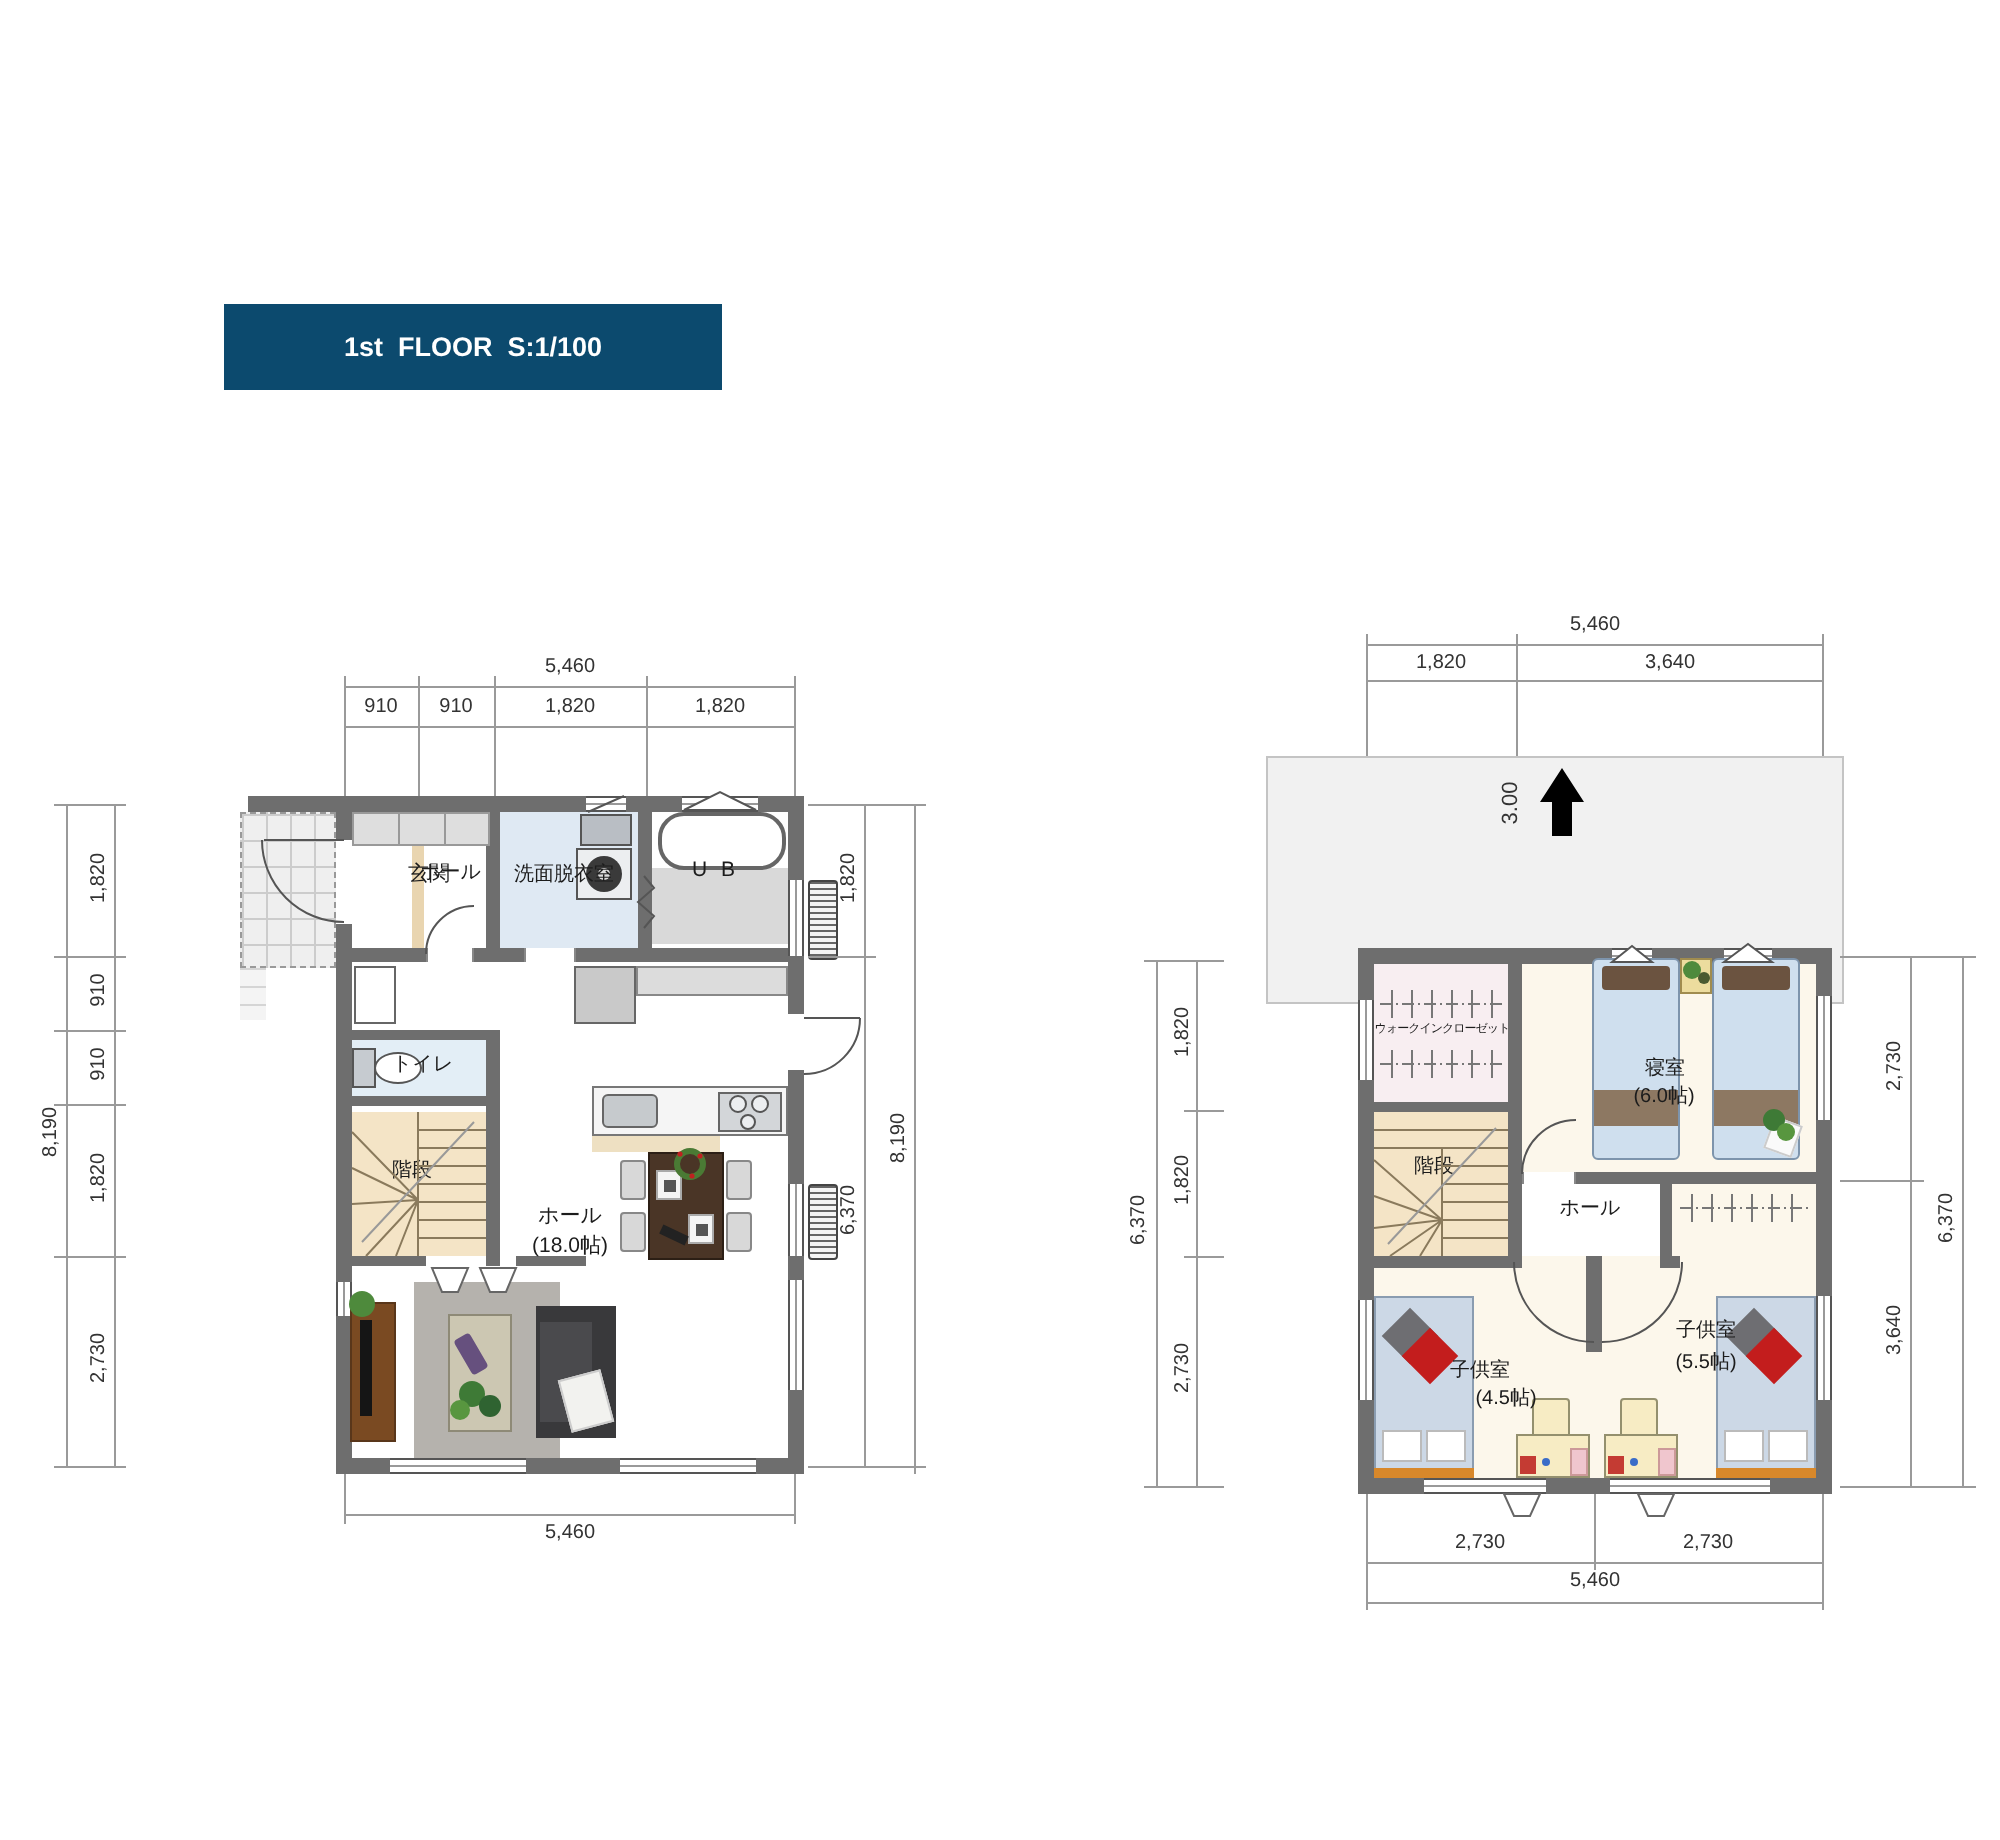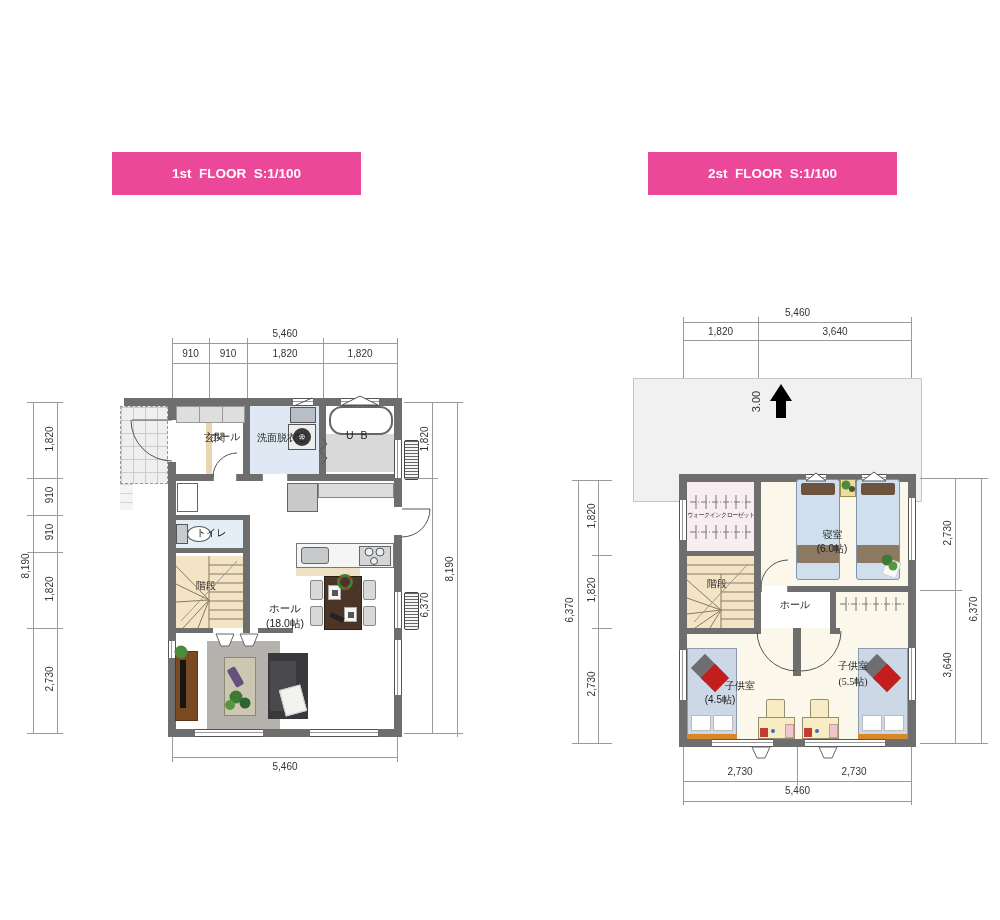--- a/index.html
+++ b/index.html
@@ -4,35 +4,34 @@
 <style>
   html,body{margin:0;padding:0;background:#fff;}
   #canvas{position:relative;width:1000px;height:920px;background:#fff;overflow:hidden;
           font-family:"Liberation Sans","DejaVu Sans",sans-serif;}
   .abs{position:absolute;}
   .wall{position:absolute;background:#6e6e6e;}
   .dl{position:absolute;background:#9a9a9a;}
   .dt{position:absolute;font-size:10px;color:#333;text-align:center;white-space:nowrap;line-height:1;}
   .vt{transform:rotate(-90deg);transform-origin:center;}
   .rl{position:absolute;color:#1c1c1c;white-space:nowrap;line-height:1.2;font-size:10.5px;text-align:center;}
-  .title{position:absolute;width:249px;height:43px;background:#ec4899;color:#fff;font-weight:bold;
+  .title{position:absolute;width:249px;height:43px;background:#0c4a6e;color:#fff;font-weight:bold;
          font-size:13.5px;display:flex;align-items:center;justify-content:center;white-space:pre;}
   .winh{position:absolute;height:8px;background:linear-gradient(to bottom,#555 0,#555 1px,#fff 1px,#fff 3.5px,#999 3.5px,#999 4.5px,#fff 4.5px,#fff 7px,#555 7px,#555 8px);}
   .winv{position:absolute;width:8px;background:linear-gradient(to right,#555 0,#555 1px,#fff 1px,#fff 3.5px,#999 3.5px,#999 4.5px,#fff 4.5px,#fff 7px,#555 7px,#555 8px);}
   .gap{position:absolute;background:#fff;border-left:1px solid #888;border-right:1px solid #888;box-sizing:border-box;}
   .shutter{position:absolute;background:repeating-linear-gradient(to bottom,#666 0,#666 1px,#f4f4f4 1px,#f4f4f4 3px);border:1px solid #444;border-radius:2px;}
   .bb{box-sizing:border-box;}
 </style>
 </head>
 <body>
 
 <div id="canvas">
 
   <div class="title" style="left:112px;top:152px;"><span>1st  FLOOR  S:1/100</span></div>
-  <div class="title" style="left:648px;top:152px;"><span>2st  FLOOR  S:1/100</span></div>
 
   <div class="abs" style="left:120px;top:406px;width:48px;height:78px;background-color:#efefef;background-image:linear-gradient(#ccc 1px,transparent 1px),linear-gradient(90deg,#ccc 1px,transparent 1px);background-size:12px 13px;border:1px dashed #999;box-sizing:border-box;"></div>
   <div class="abs" style="left:120px;top:484px;width:13px;height:26px;background-color:#f4f4f4;background-image:linear-gradient(#d5d5d5 1px,transparent 1px);background-size:13px 9px;"></div>
 
   <div class="wall" style="left:124px;top:398px;width:278px;height:8px;"></div>
   <div class="wall" style="left:168px;top:729px;width:234px;height:8px;"></div>
   <div class="wall" style="left:168px;top:398px;width:8px;height:339px;"></div>
   <div class="wall" style="left:394px;top:398px;width:8px;height:339px;"></div>
 
   <div class="wall" style="left:243px;top:406px;width:7px;height:68px;"></div>
@@ -219,23 +218,23 @@
   <div class="abs" style="left:804px;top:728px;width:8px;height:9px;background:#c43b33;"></div>
   <div class="abs bb" style="left:829px;top:724px;width:9px;height:14px;background:#f0c6ce;border:1px solid #c99;"></div>
   <div class="abs" style="left:815px;top:729px;width:4px;height:4px;background:#3a6cc8;border-radius:50%;"></div>
 
   <div class="rl" style="left:687px;top:512px;width:68px;font-size:6px;letter-spacing:-0.5px;">ウォークインクローゼット</div>
   <div class="rl" style="left:810px;top:529px;width:45px;font-size:10px;">寝室</div>
   <div class="rl" style="left:806px;top:543px;width:52px;font-size:10px;">(6.0帖)</div>
   <div class="rl" style="left:707px;top:578px;font-size:10px;">階段</div>
   <div class="rl" style="left:770px;top:599px;width:50px;font-size:10px;">ホール</div>
   <div class="rl" style="left:712px;top:680px;width:56px;font-size:10px;">子供室</div>
-  <div class="rl" style="left:692px;top:694px;width:56px;font-size:10px;">(4.5帖)</div>
+  <div class="rl" style="left:725px;top:694px;width:56px;font-size:10px;">(4.5帖)</div>
   <div class="rl" style="left:825px;top:660px;width:56px;font-size:10px;">子供室</div>
-  <div class="rl" style="left:825px;top:676px;width:56px;font-size:10px;font-family:Liberation Serif, serif;">(5.5帖)</div>
+  <div class="rl" style="left:825px;top:676px;width:56px;font-size:10px;">(5.5帖)</div>
 
   <div class="dl" style="left:683px;top:322px;width:229px;height:1px;"></div>
   <div class="dl" style="left:683px;top:340px;width:229px;height:1px;"></div>
   <div class="dl" style="left:683px;top:317px;width:1px;height:61px;"></div>
   <div class="dl" style="left:758px;top:317px;width:1px;height:61px;"></div>
   <div class="dl" style="left:911px;top:317px;width:1px;height:61px;"></div>
   <div class="dt" style="left:683px;top:308px;width:229px;">5,460</div>
   <div class="dt" style="left:683px;top:327px;width:75px;">1,820</div>
   <div class="dt" style="left:758px;top:327px;width:154px;">3,640</div>
 

